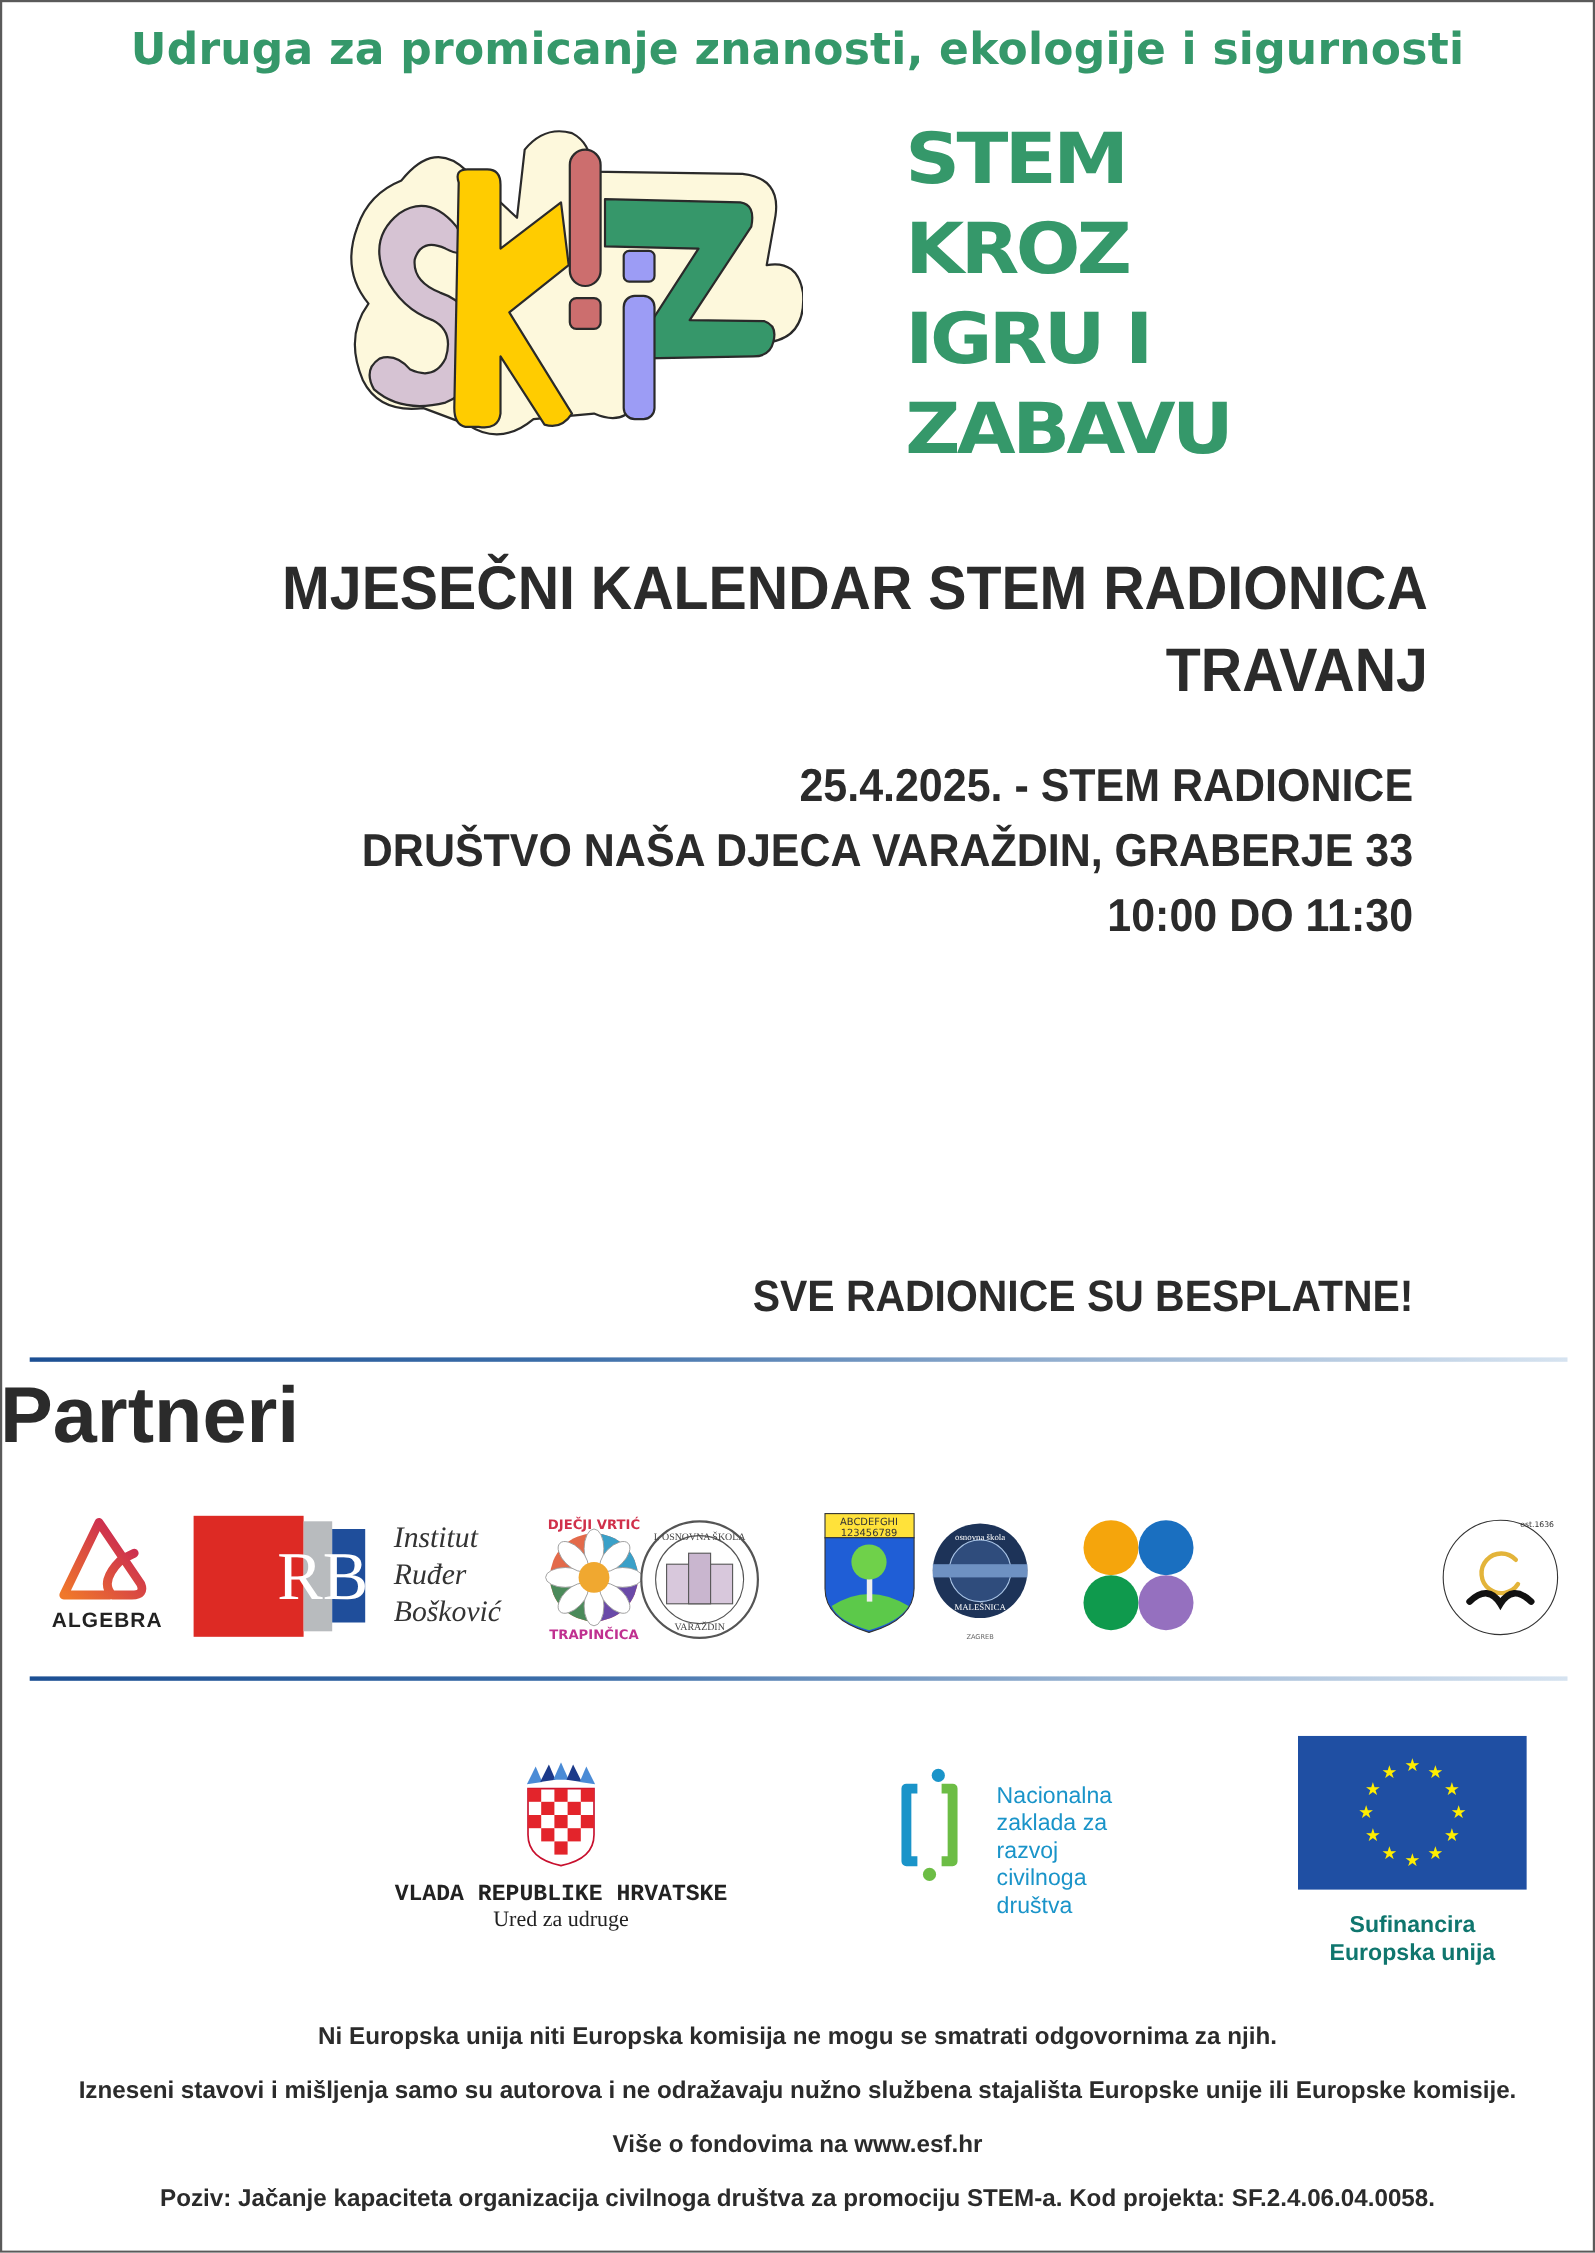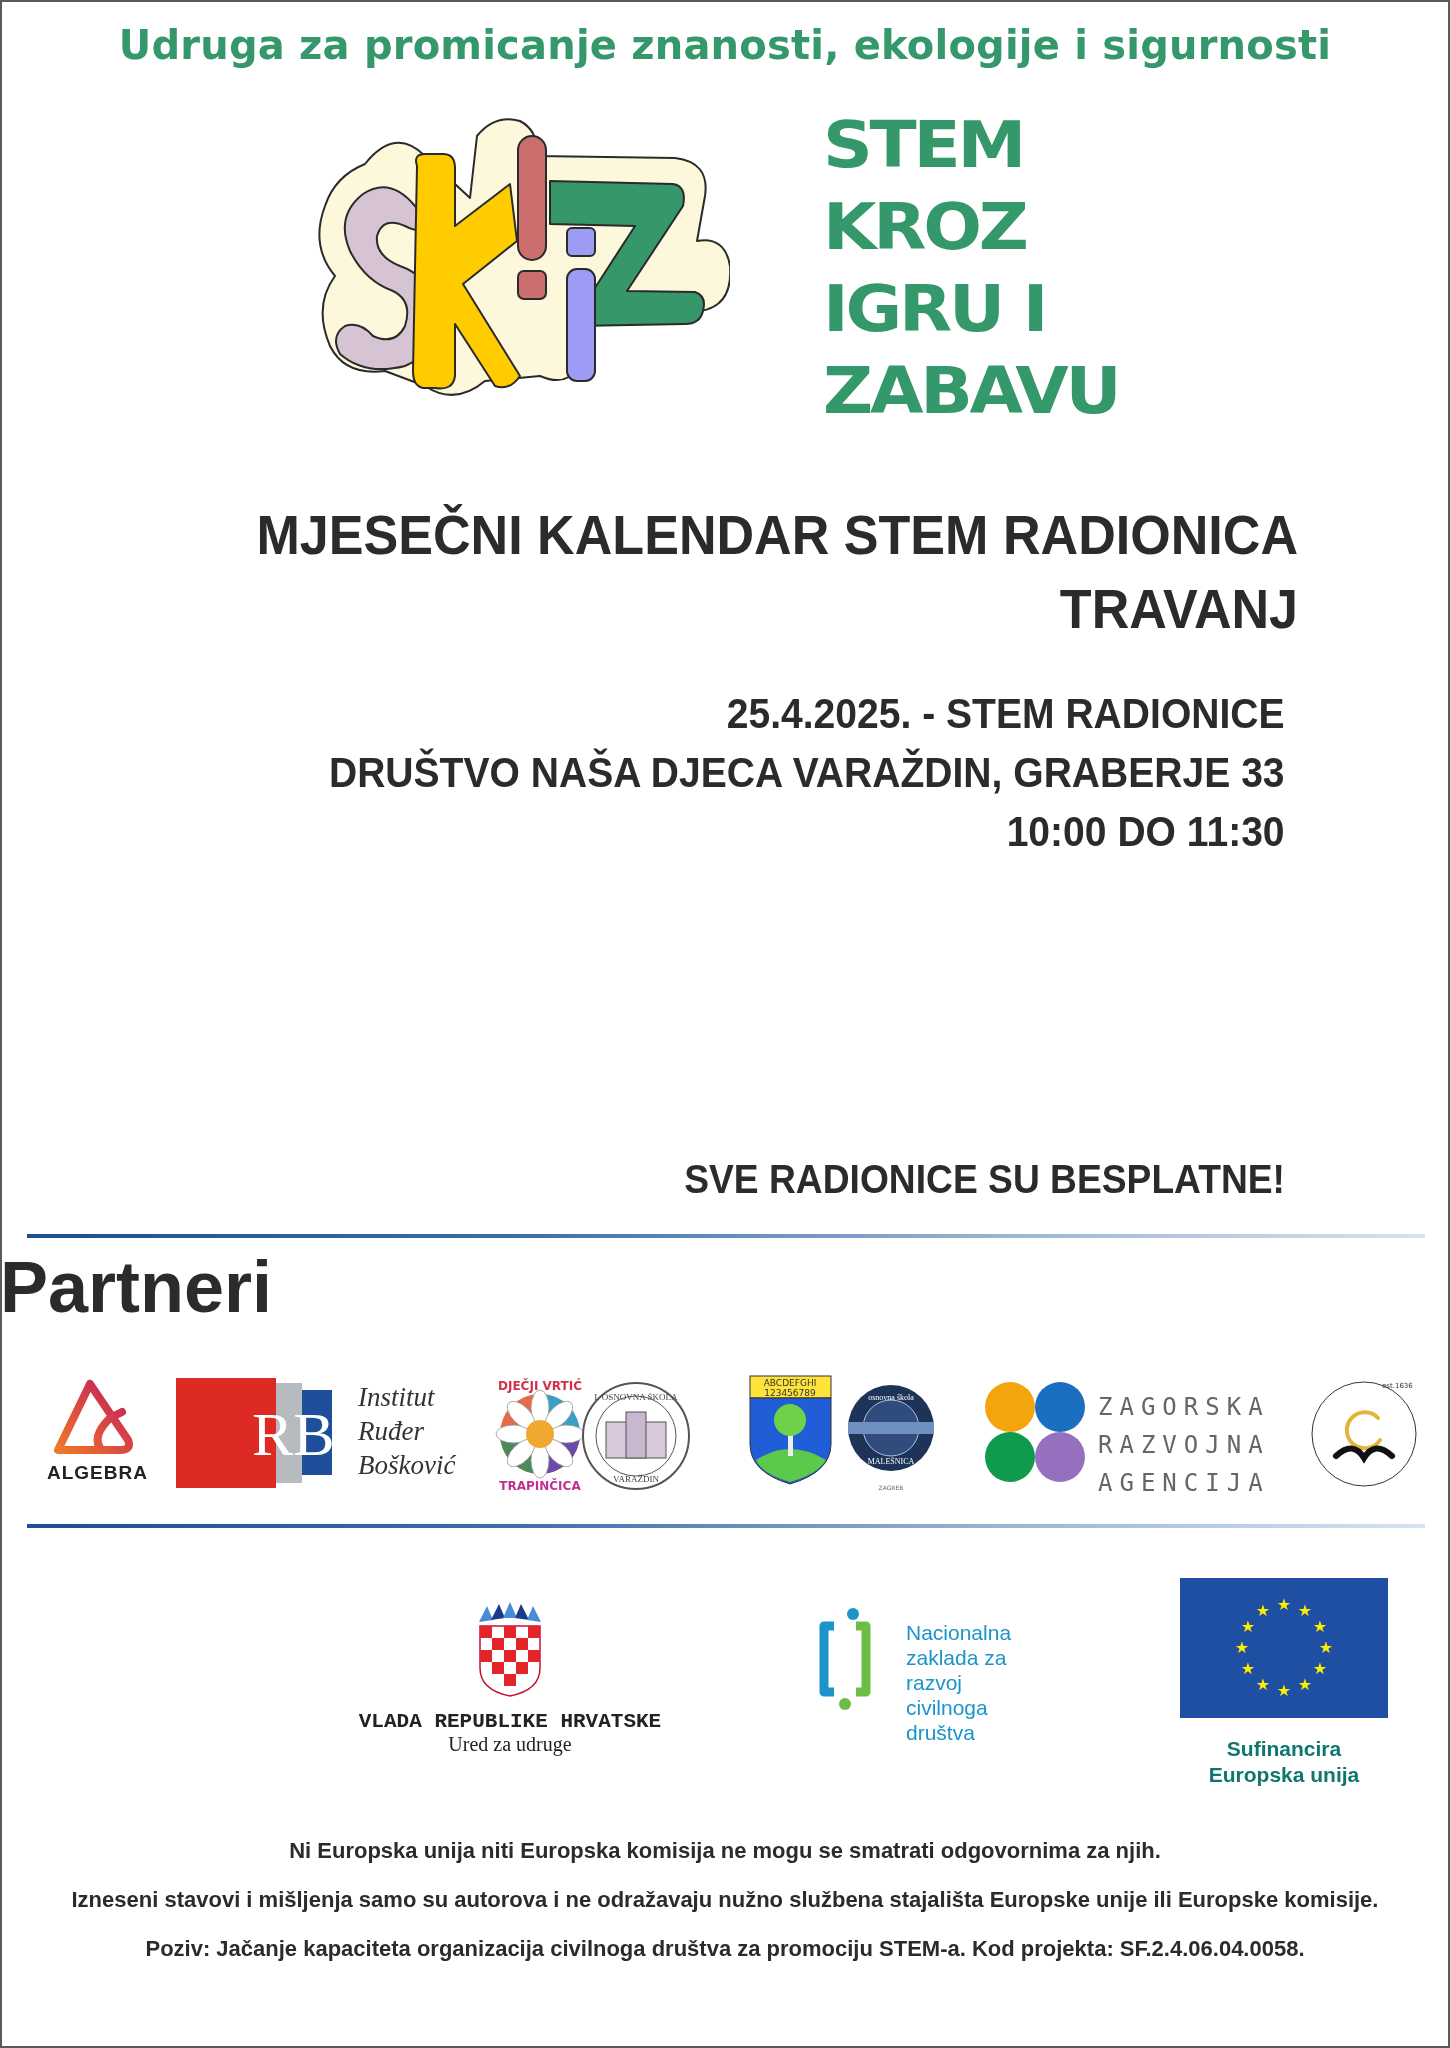--- a/index.html
+++ b/index.html
@@ -169,25 +169,20 @@
       <text x="48" y="82" text-anchor="middle" font-size="8" fill="#fff" font-family="Liberation Serif, serif">MALEŠNICA</text>
       <text x="48" y="108" text-anchor="middle" font-size="6" fill="#666" font-family="DejaVu Sans, sans-serif">ZAGREB</text>
     </svg>
   </div>
 
   <div class="pl" style="left:985px;top:12px;width:110px;height:110px;">
     <div style="position:absolute;left:0;top:0;width:50px;height:50px;border-radius:50%;background:#f5a50c;"></div>
     <div style="position:absolute;left:50px;top:0;width:50px;height:50px;border-radius:50%;background:#1a6fc0;"></div>
     <div style="position:absolute;left:0;top:50px;width:50px;height:50px;border-radius:50%;background:#0f9a4d;"></div>
     <div style="position:absolute;left:50px;top:50px;width:50px;height:50px;border-radius:50%;background:#9570bf;"></div>
-  </div>
-  <div class="pl" style="left:1098px;top:18px;font-family:'DejaVu Sans Mono',monospace;font-size:24px;line-height:38px;letter-spacing:7px;color:#666;">
-    <div>ZAGORSKA</div>
-    <div>RAZVOJNA</div>
-    <div>AGENCIJA</div>
   </div>
 
   <div class="pl" style="left:1308px;top:8px;width:112px;height:112px;">
     <svg width="112" height="112" viewBox="0 0 112 112">
       <circle cx="56" cy="56" r="52" fill="none" stroke="#333" stroke-width="1"></circle>
       <path d="M70 40 A18 18 0 1 0 72 62" fill="none" stroke="#e3b43a" stroke-width="4" stroke-linecap="round"></path>
       <path d="M28 78 Q45 62 56 80 Q67 62 84 78" fill="none" stroke="#111" stroke-width="6" stroke-linecap="round"></path>
       <text x="74" y="10" font-size="7" fill="#333" font-family="DejaVu Sans, sans-serif">est.1636</text>
     </svg>
   </div>
@@ -263,14 +258,15 @@
     <div style="color:#0f766e;font-weight:bold;font-size:21px;line-height:26px;margin-top:14px;">
       <div>Sufinancira</div>
       <div>Europska unija</div>
     </div>
   </div>
 </div>
 
 <div class="footer">
   <div>Ni Europska unija niti Europska komisija ne mogu se smatrati odgovornima za njih.</div>
   <div>Izneseni stavovi i mišljenja samo su autorova i ne odražavaju nužno službena stajališta Europske unije ili Europske komisije.</div>
+  <div>Više o fondovima na www.esf.hr</div>
   <div>Poziv: Jačanje kapaciteta organizacija civilnoga društva za promociju STEM-a. Kod projekta: SF.2.4.06.04.0058.</div>
 </div>
 
 </body></html>

